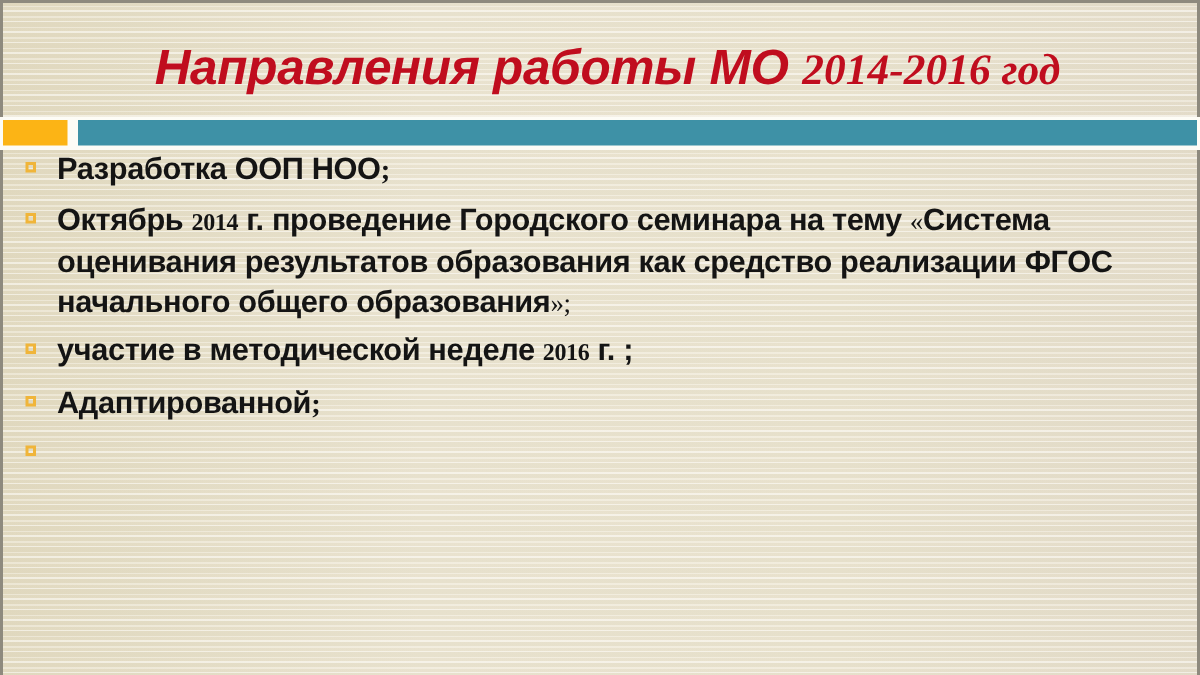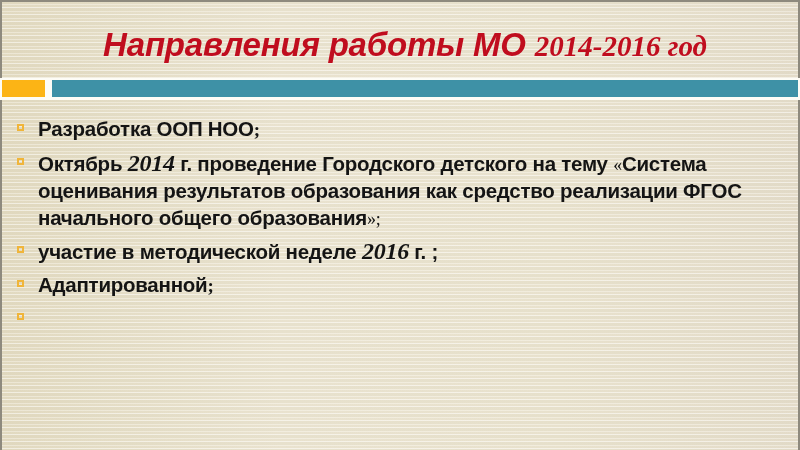--- a/index.html
+++ b/index.html
@@ -118,21 +118,21 @@
     background: #3e91a6;
   }
 
   
   .body-zone {
     position: absolute;
     left: 0;
     top: 100px;
     width: 800px;
     height: 316px;
-    padding: 16px 18px 0 12px;
+    padding: 0 18px 0 12px;
     box-sizing: border-box;
     overflow: hidden;
   }
   ul.bullets {
     list-style: none;
     margin: 0;
     padding: 0;
   }
   ul.bullets > li {
     position: relative;
@@ -150,23 +150,22 @@
     left: 5px;
     top: 8px;
     width: 7px;
     height: 7px;
     border: 2px solid #f0b53a;
     background: transparent;
     box-sizing: border-box;
   }
   .ser {
     font-family: "Liberation Serif", serif;
-    font-style: italic;
-    font-weight: bold;
-    font-size: 24px;
+    font-weight: bold;
+    font-size: 16px;
   }
   .semi {
     font-family: "Liberation Serif", serif;
     font-weight: bold;
     font-size: 19px;
   }
   .guill {
     font-family: "Liberation Serif", serif;
     font-weight: normal;
     font-size: 18px;
@@ -190,20 +189,20 @@
 
   <div class="band-wrap">
     <div class="band-white"></div>
     <div class="band-orange"></div>
     <div class="band-teal"></div>
   </div>
 
   <div class="body-zone">
     <ul class="bullets">
         <li><span class="marker"></span><span>Разработка ООП НОО</span><span class="semi">;</span></li>
-        <li><span class="marker"></span><span>Октябрь </span><span class="ser">2014</span><span> г. проведение Городского детского на тему </span><span class="guill">«</span><span>Система оценивания результатов образования как средство реализации ФГОС начального общего образования</span><span class="guill">»;</span></li>
+        <li><span class="marker"></span><span>Октябрь </span><span class="ser">2014</span><span> г. проведение Городского семинара на тему </span><span class="guill">«</span><span>Система оценивания результатов образования как средство реализации ФГОС начального общего образования</span><span class="guill">»;</span></li>
         <li><span class="marker"></span><span>участие в методической неделе </span><span class="ser">2016</span><span> г. ;</span></li>
         <li><span class="marker"></span><span>Адаптированной</span><span class="semi">;</span></li>
         <li><span class="marker"></span></li>
       </ul>
   </div>
 
 </div>
 
 </body></html>

